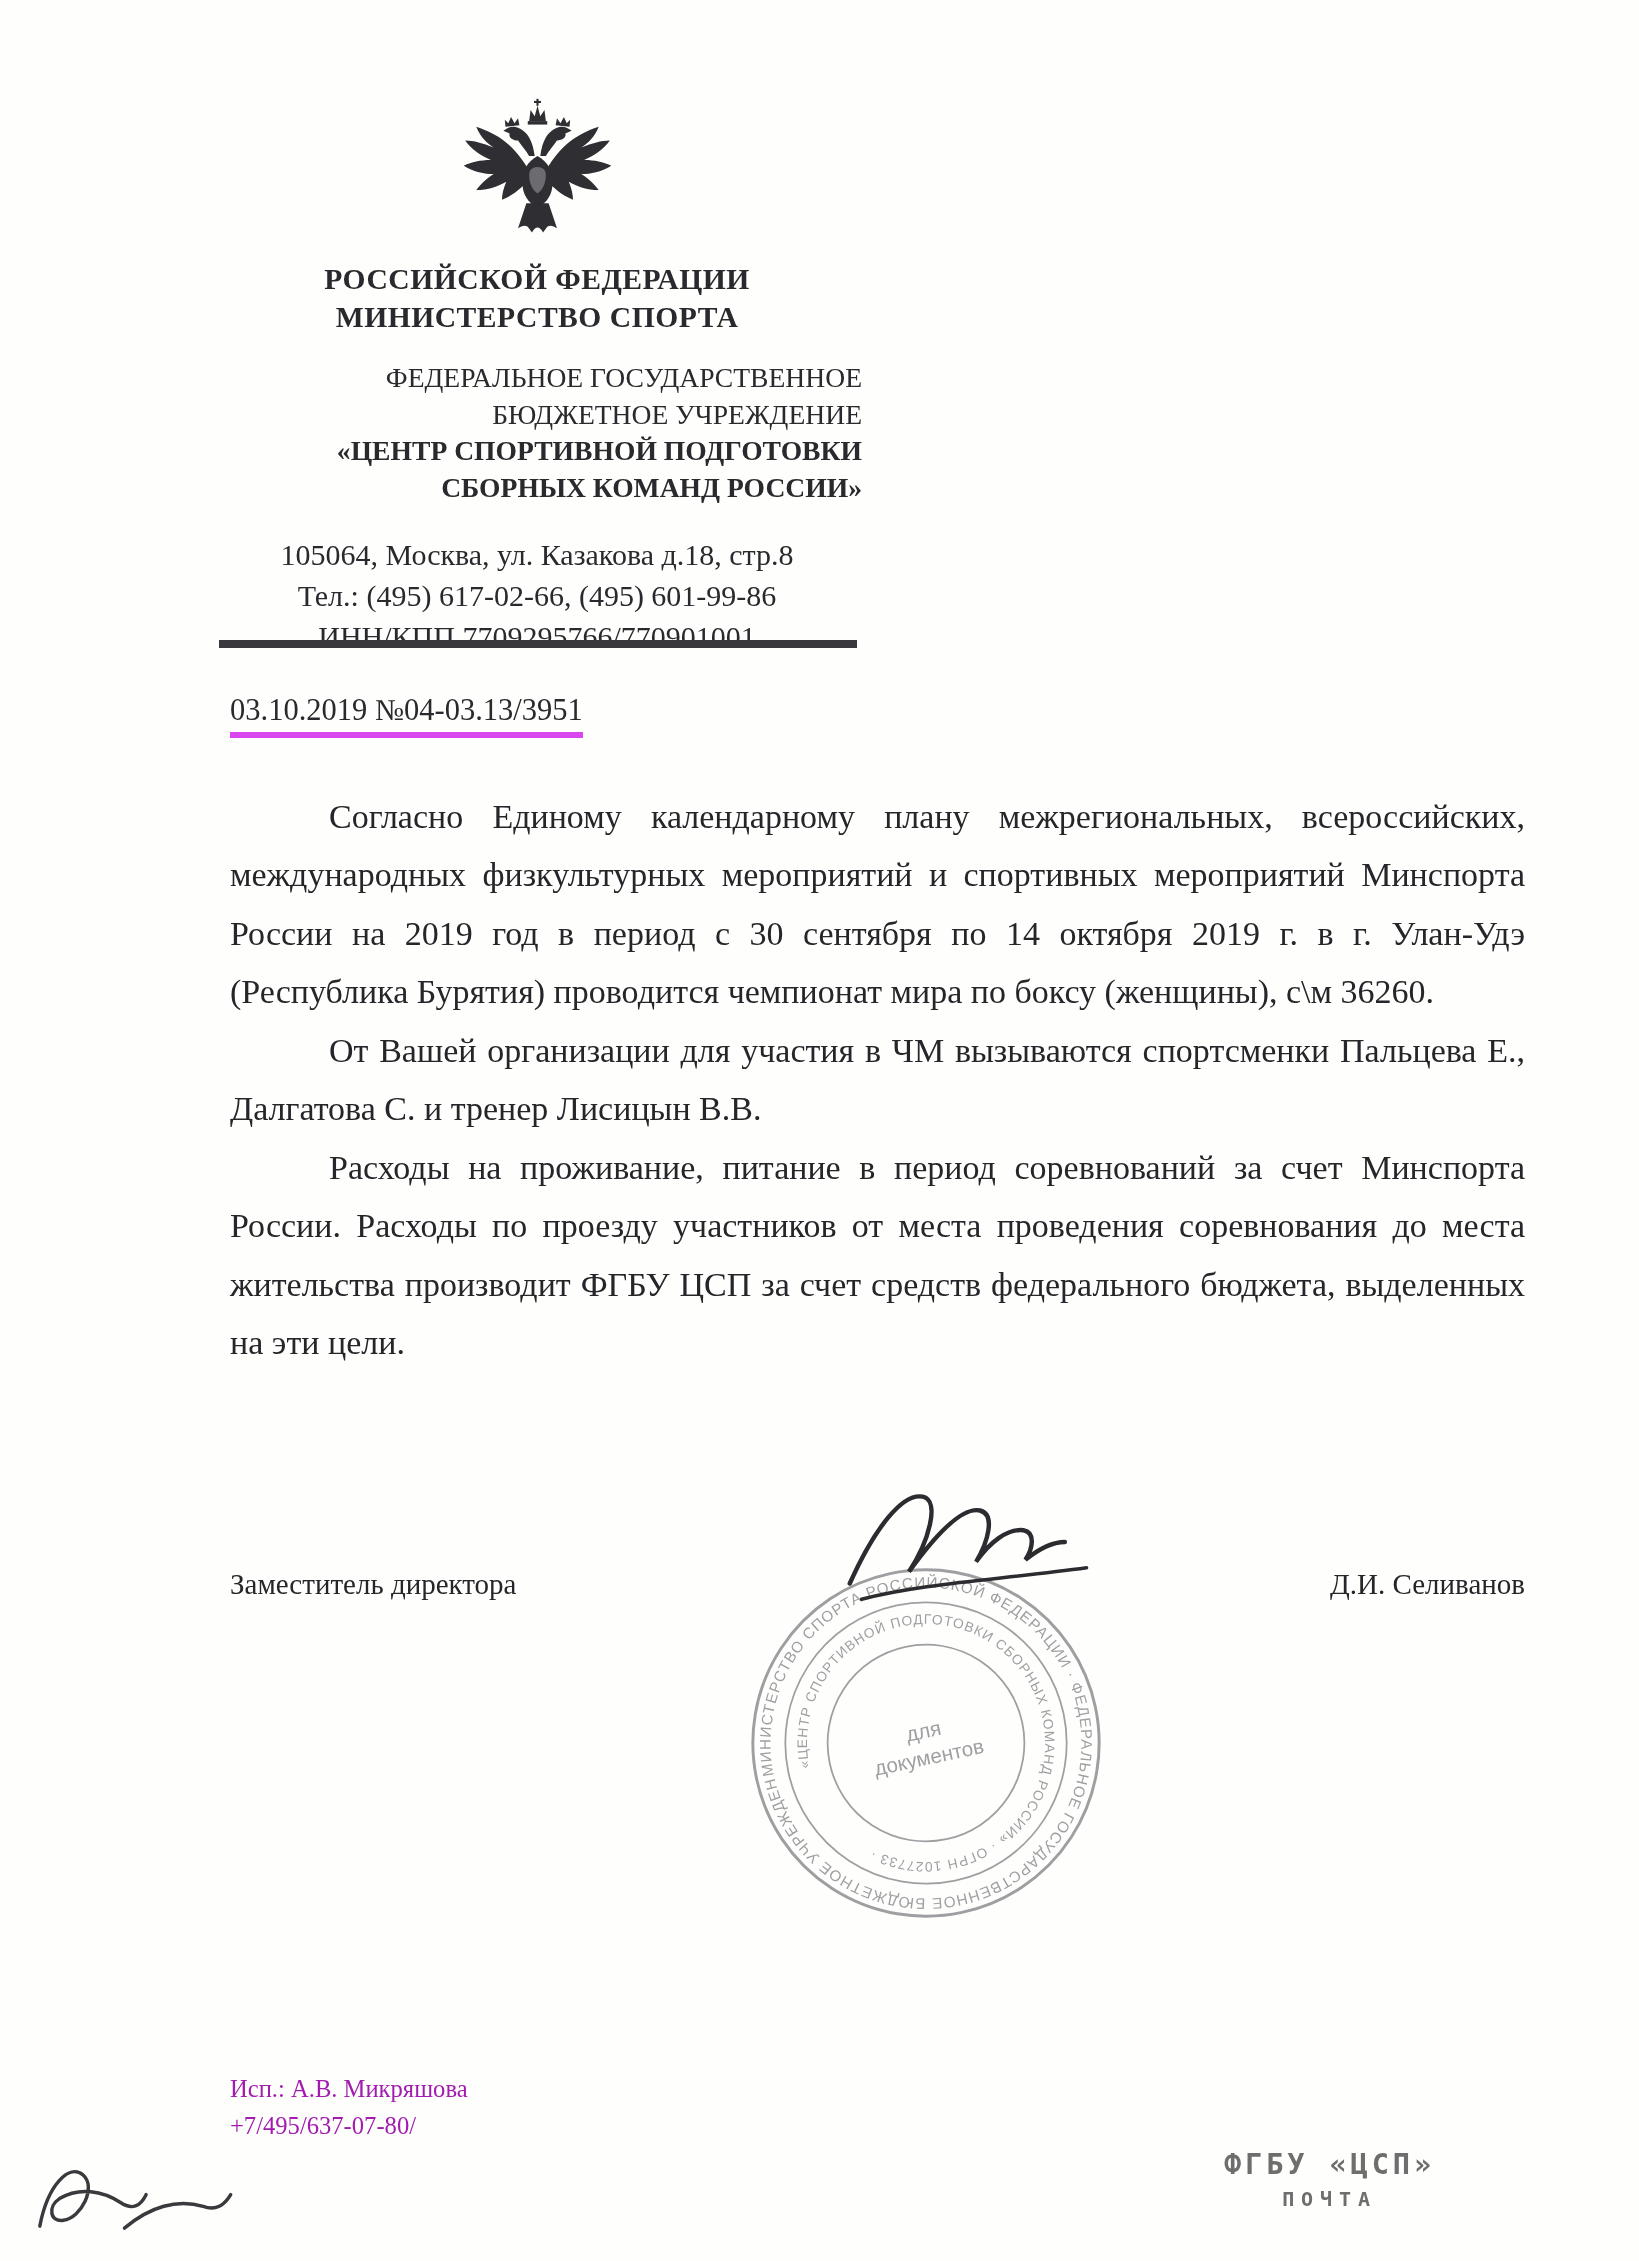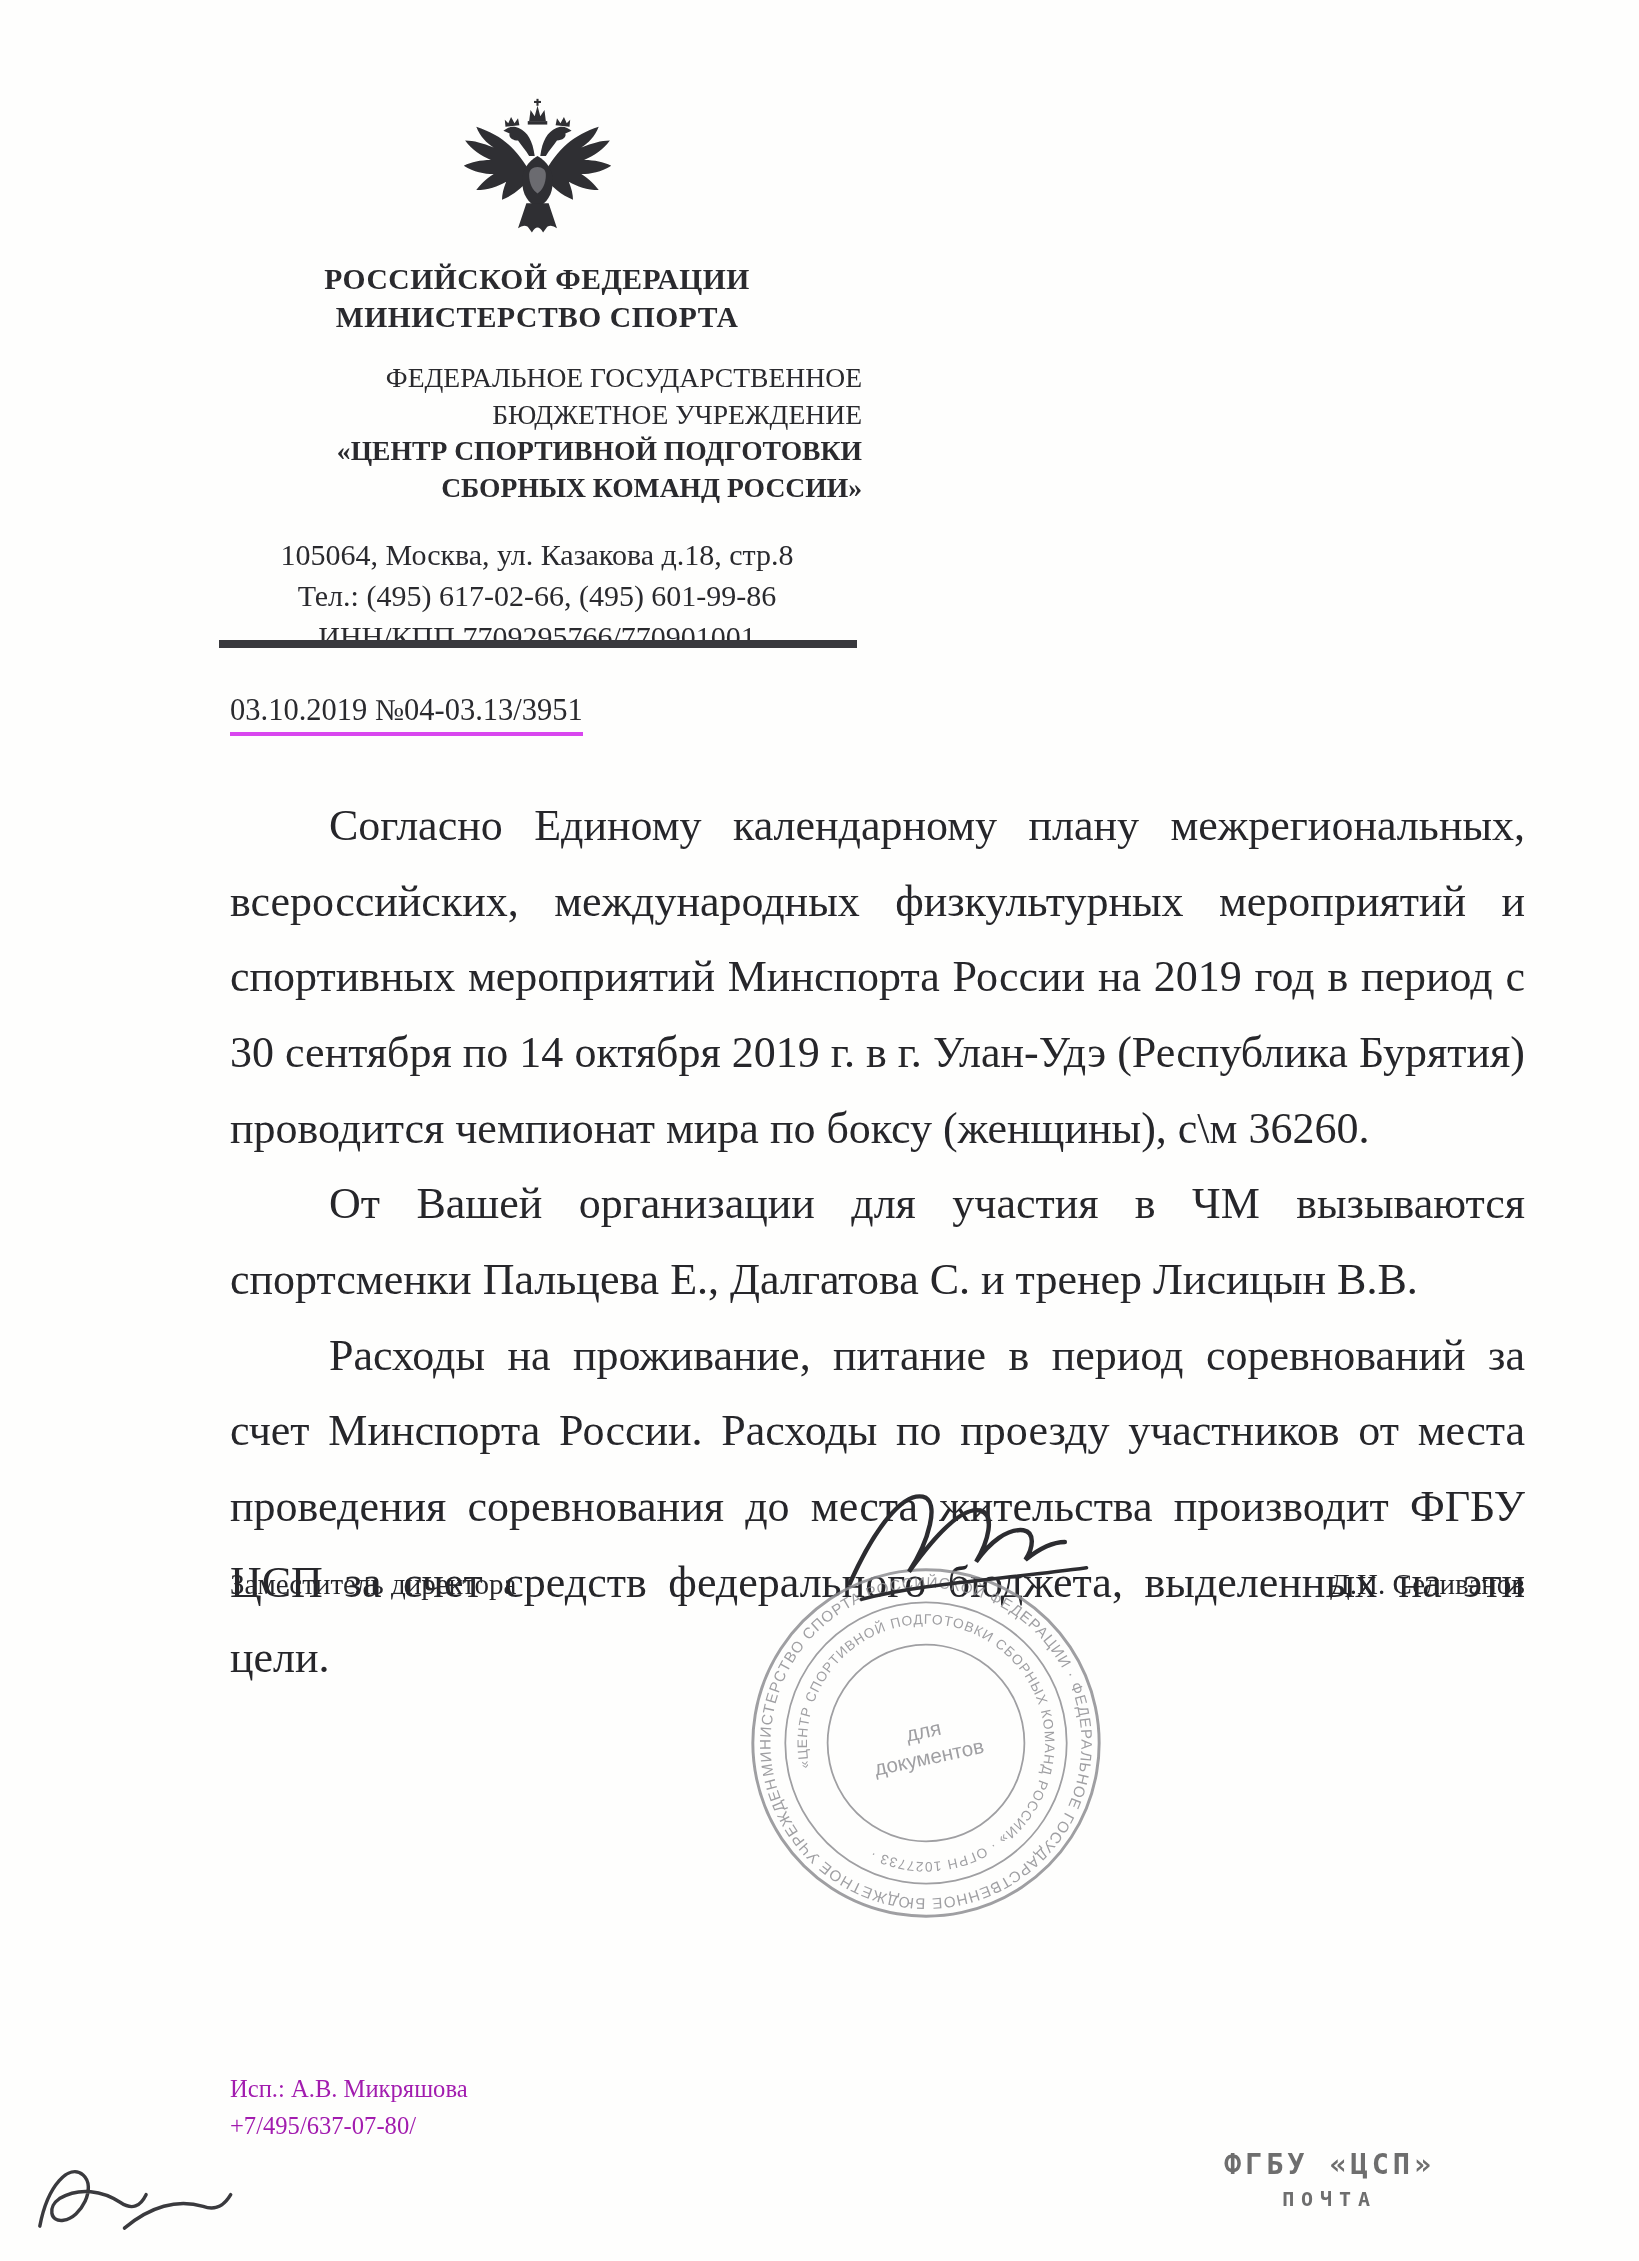--- a/index.html
+++ b/index.html
@@ -52,31 +52,31 @@
     color: #2a2a2e;
   }
 
   
   .ref-number {
     position: absolute;
     left: 230px;
     top: 693px;
     font-size: 30.5px;
     color: #2a2a2e;
-    border-bottom: 4px solid #d946ef;
+    border-bottom: 6px solid #d946ef;
     padding-bottom: 3.9px;
   }
 
   
   .body-text {
     position: absolute;
     left: 230px;
     top: 788px;
     width: 1295px;
-    font-size: 44px;
+    font-size: 34px;
     line-height: 1.72;
     text-align: justify;
     color: #26262a;
   }
   .body-text p { margin: 0; text-indent: 99px; }
 
   
   .sign-row {
     position: absolute;
     left: 230px;

